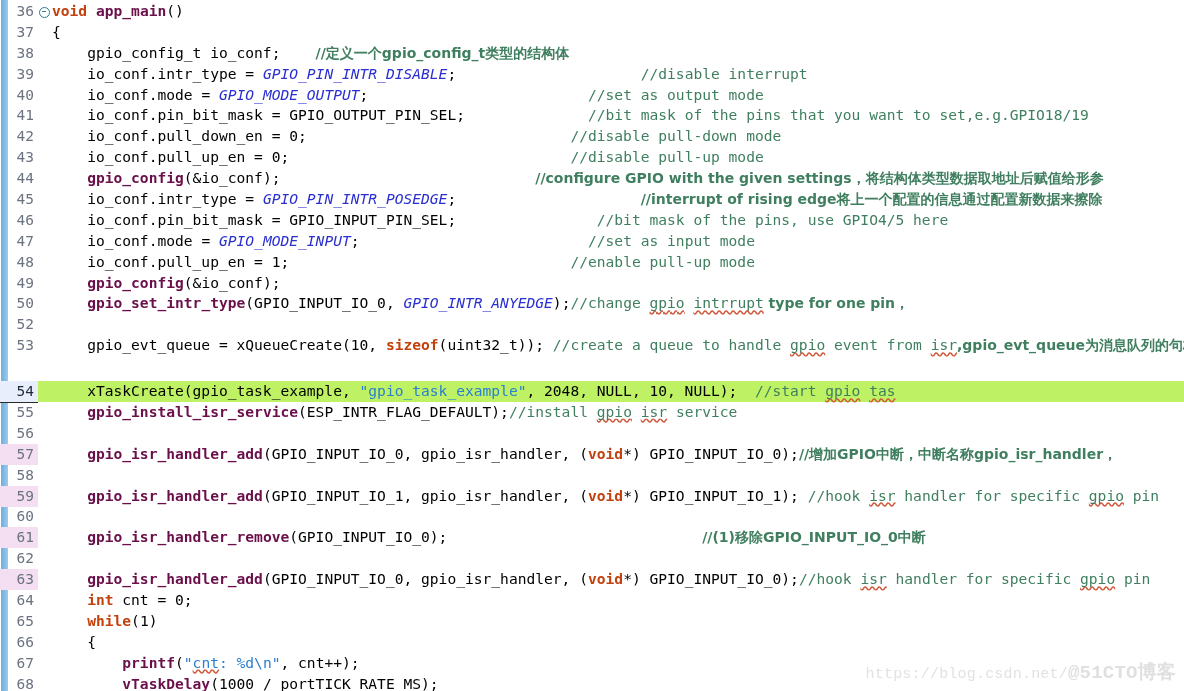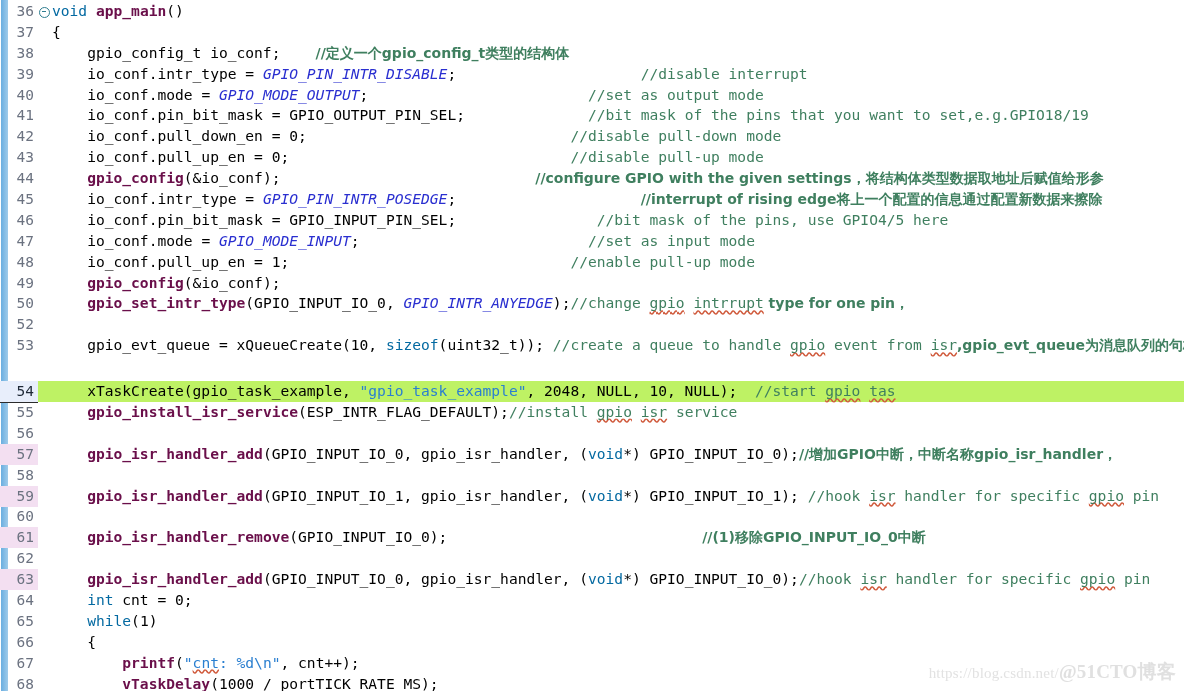--- a/index.html
+++ b/index.html
@@ -87,33 +87,33 @@
   .code {
     flex: 1 1 auto;
     font-size: 14.6px;
     font-family: "DejaVu Sans Mono", "Liberation Mono", monospace;
     color: #000000;
     letter-spacing: 0px;
     position: relative;
     z-index: 2;
   }
   
-  .kw   { color: #0369a1; font-weight: normal; }     
+  .kw   { color: #c2410c; font-weight: bold; }     
   .fn   { color: #6a0f4a; font-weight: bold; }     
   .enum { color: #2a2fd0; font-style: italic; }    
   .str  { color: #2a7fd0; }                        
   .cmt  { color: #3f7f5f; }
   .plain{ color: #000000; }
   .sq   { text-decoration: underline wavy #d05a3c; text-decoration-skip-ink: none; }
   .cn   { font-family: "DejaVu Sans", "Liberation Sans", sans-serif; font-size: 14px; font-weight: bold; }
   .watermark {
     position: absolute;
     right: 8px; bottom: 6px;
     color: #e2e2e2;
-    font-family: Liberation Serif, serif;
+    font-family: Liberation Mono, monospace;
     font-size: 15px;
     letter-spacing: 0.2px;
     z-index: 5;
     user-select: none;
   }
   .watermark .big {
     font-size: 19px;
     color: #e0e0e0;
     font-weight: bold;
   }

